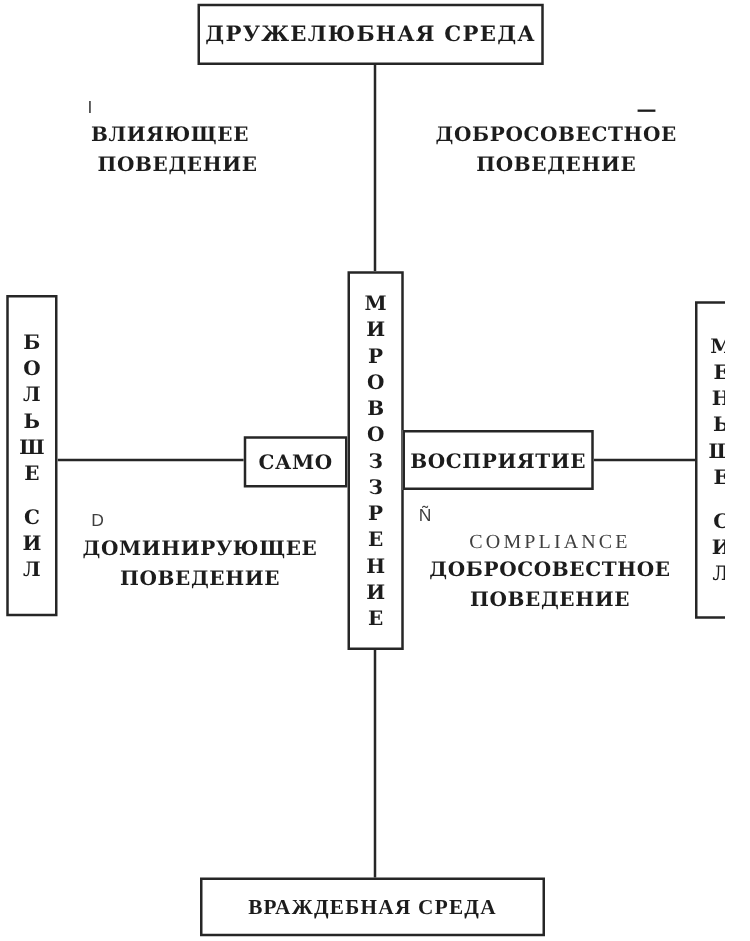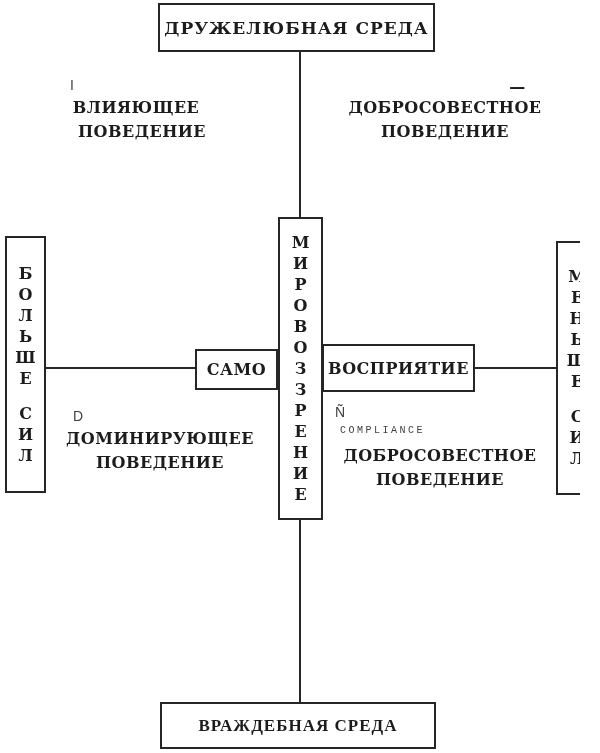--- a/index.html
+++ b/index.html
@@ -70,25 +70,25 @@
     position:absolute;
     font-weight:bold;
     font-size:16px;
     letter-spacing:.5px;
     color:var(--serif-text);
     text-align:center;
     white-space:nowrap;
   }
   .sans-centered{
     position:absolute;
-    font-family:Liberation Mono, monospace;
-    font-size:10px;
+    font-family:Liberation Serif, serif;
+    font-size:16px;
     letter-spacing:2.5px;
     color:var(--sans-text);
-    text-align:left;
+    text-align:center;
     white-space:nowrap;
   }
   .tl1{left:70px;top:77px;}
   .tl2{left:46px;top:98px;width:180px;}
   .tl3{left:47px;top:122px;width:190px;}
   .tr1{left:495px;top:78px;width:45px;}
   .tr2{left:343px;top:98px;width:204px;}
   .tr3{left:355px;top:122px;width:180px;}
   .bl1{left:73px;top:408px;}
   .bl2{left:58px;top:429px;width:204px;}

